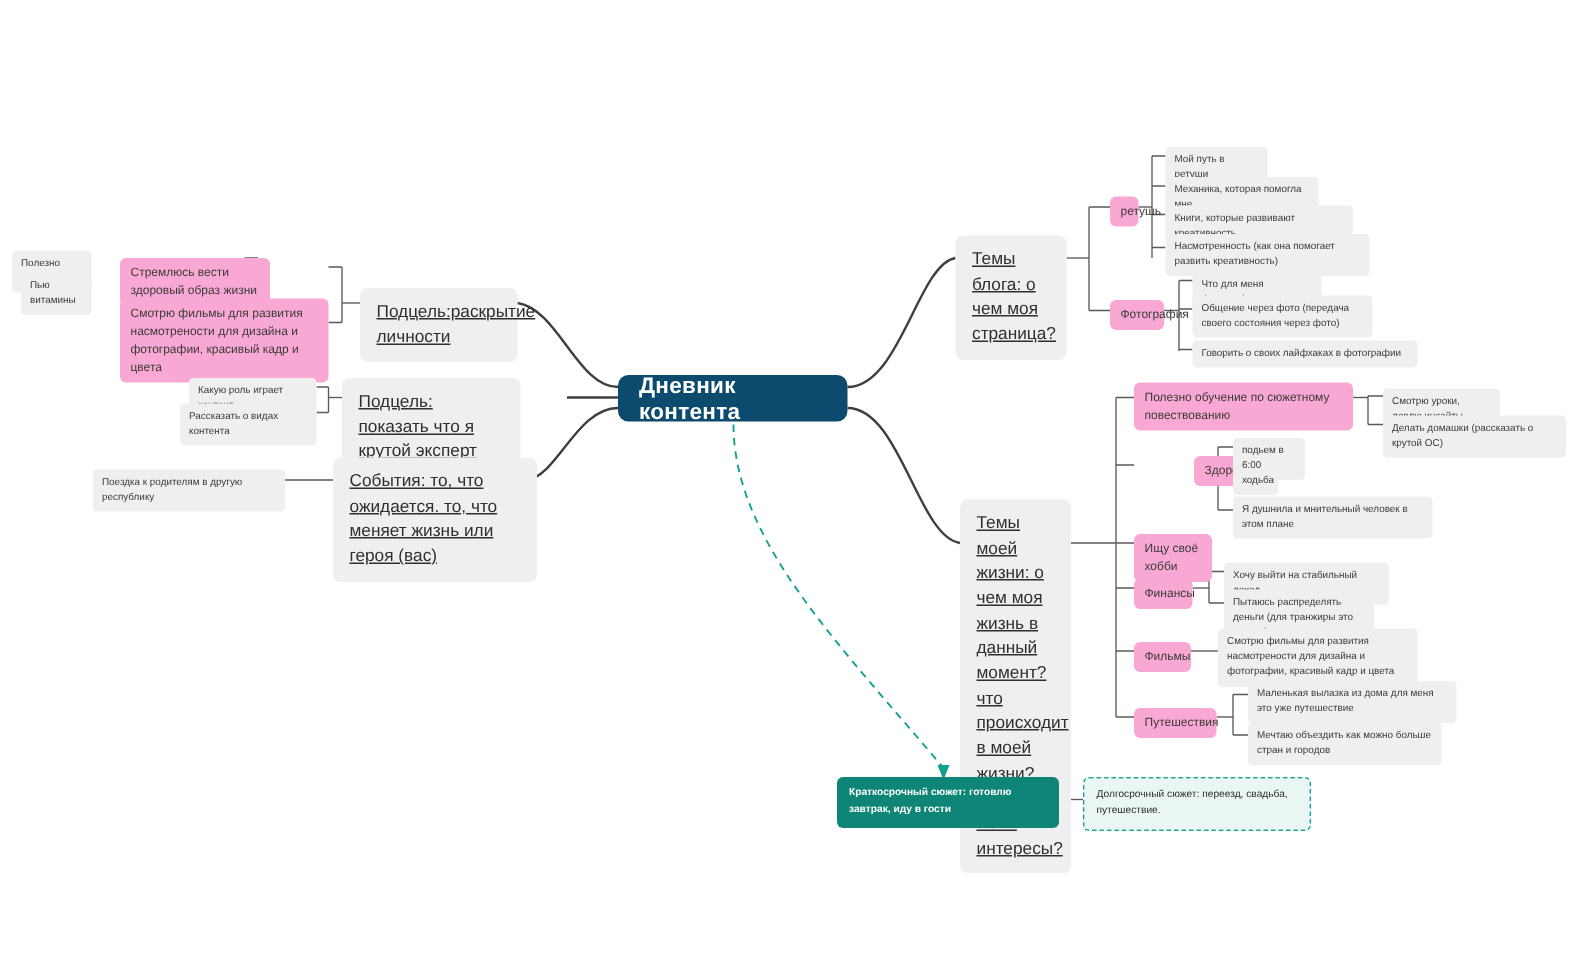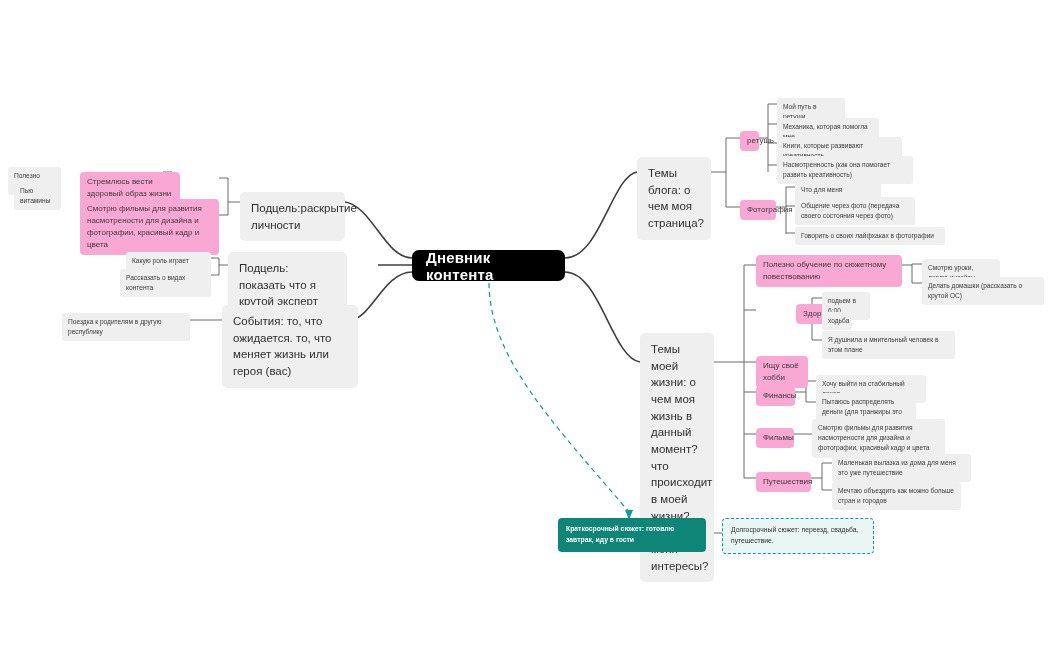--- a/index.html
+++ b/index.html
@@ -5,27 +5,27 @@
   html,body{margin:0;padding:0;}
   body{
     width:1050px;height:650px;background:#ffffff;
     font-family:"Liberation Sans","DejaVu Sans",sans-serif;
     color:#2b2b2b;overflow:hidden;position:relative;
   }
   #canvas{position:absolute;left:0;top:0;width:1050px;height:650px;}
   #links{position:absolute;left:0;top:0;width:1050px;height:650px;pointer-events:none;}
   .node{position:absolute;box-sizing:border-box;border-radius:5px;}
   .n-root{
-    background:#000000;color:#ffffff;font-size:15px;font-weight:bold;
+    background:#0c4a6e;color:#ffffff;font-size:15px;font-weight:bold;
     padding:9px 14px;border-radius:7px;letter-spacing:.2px;
     display:flex;align-items:center;
   }
   .n-main{
     background:#EFEFF0;color:#2f2f2f;font-size:11.5px;
-    padding:8px 11px;line-height:1.45;border-radius:5px;
+    padding:8px 11px;line-height:1.45;border-radius:5px;text-decoration:underline;
   }
   .n-mid{
     background:#f9a8d4;color:#3a3a3a;font-size:8px;
     padding:4px 7px;line-height:1.5;border-radius:4px;
   }
   .n-leaf{
     background:#EFEFF0;color:#3a3a3a;font-size:6.6px;
     padding:4px 6px;line-height:1.55;border-radius:3px;
   }
   .n-teal{

